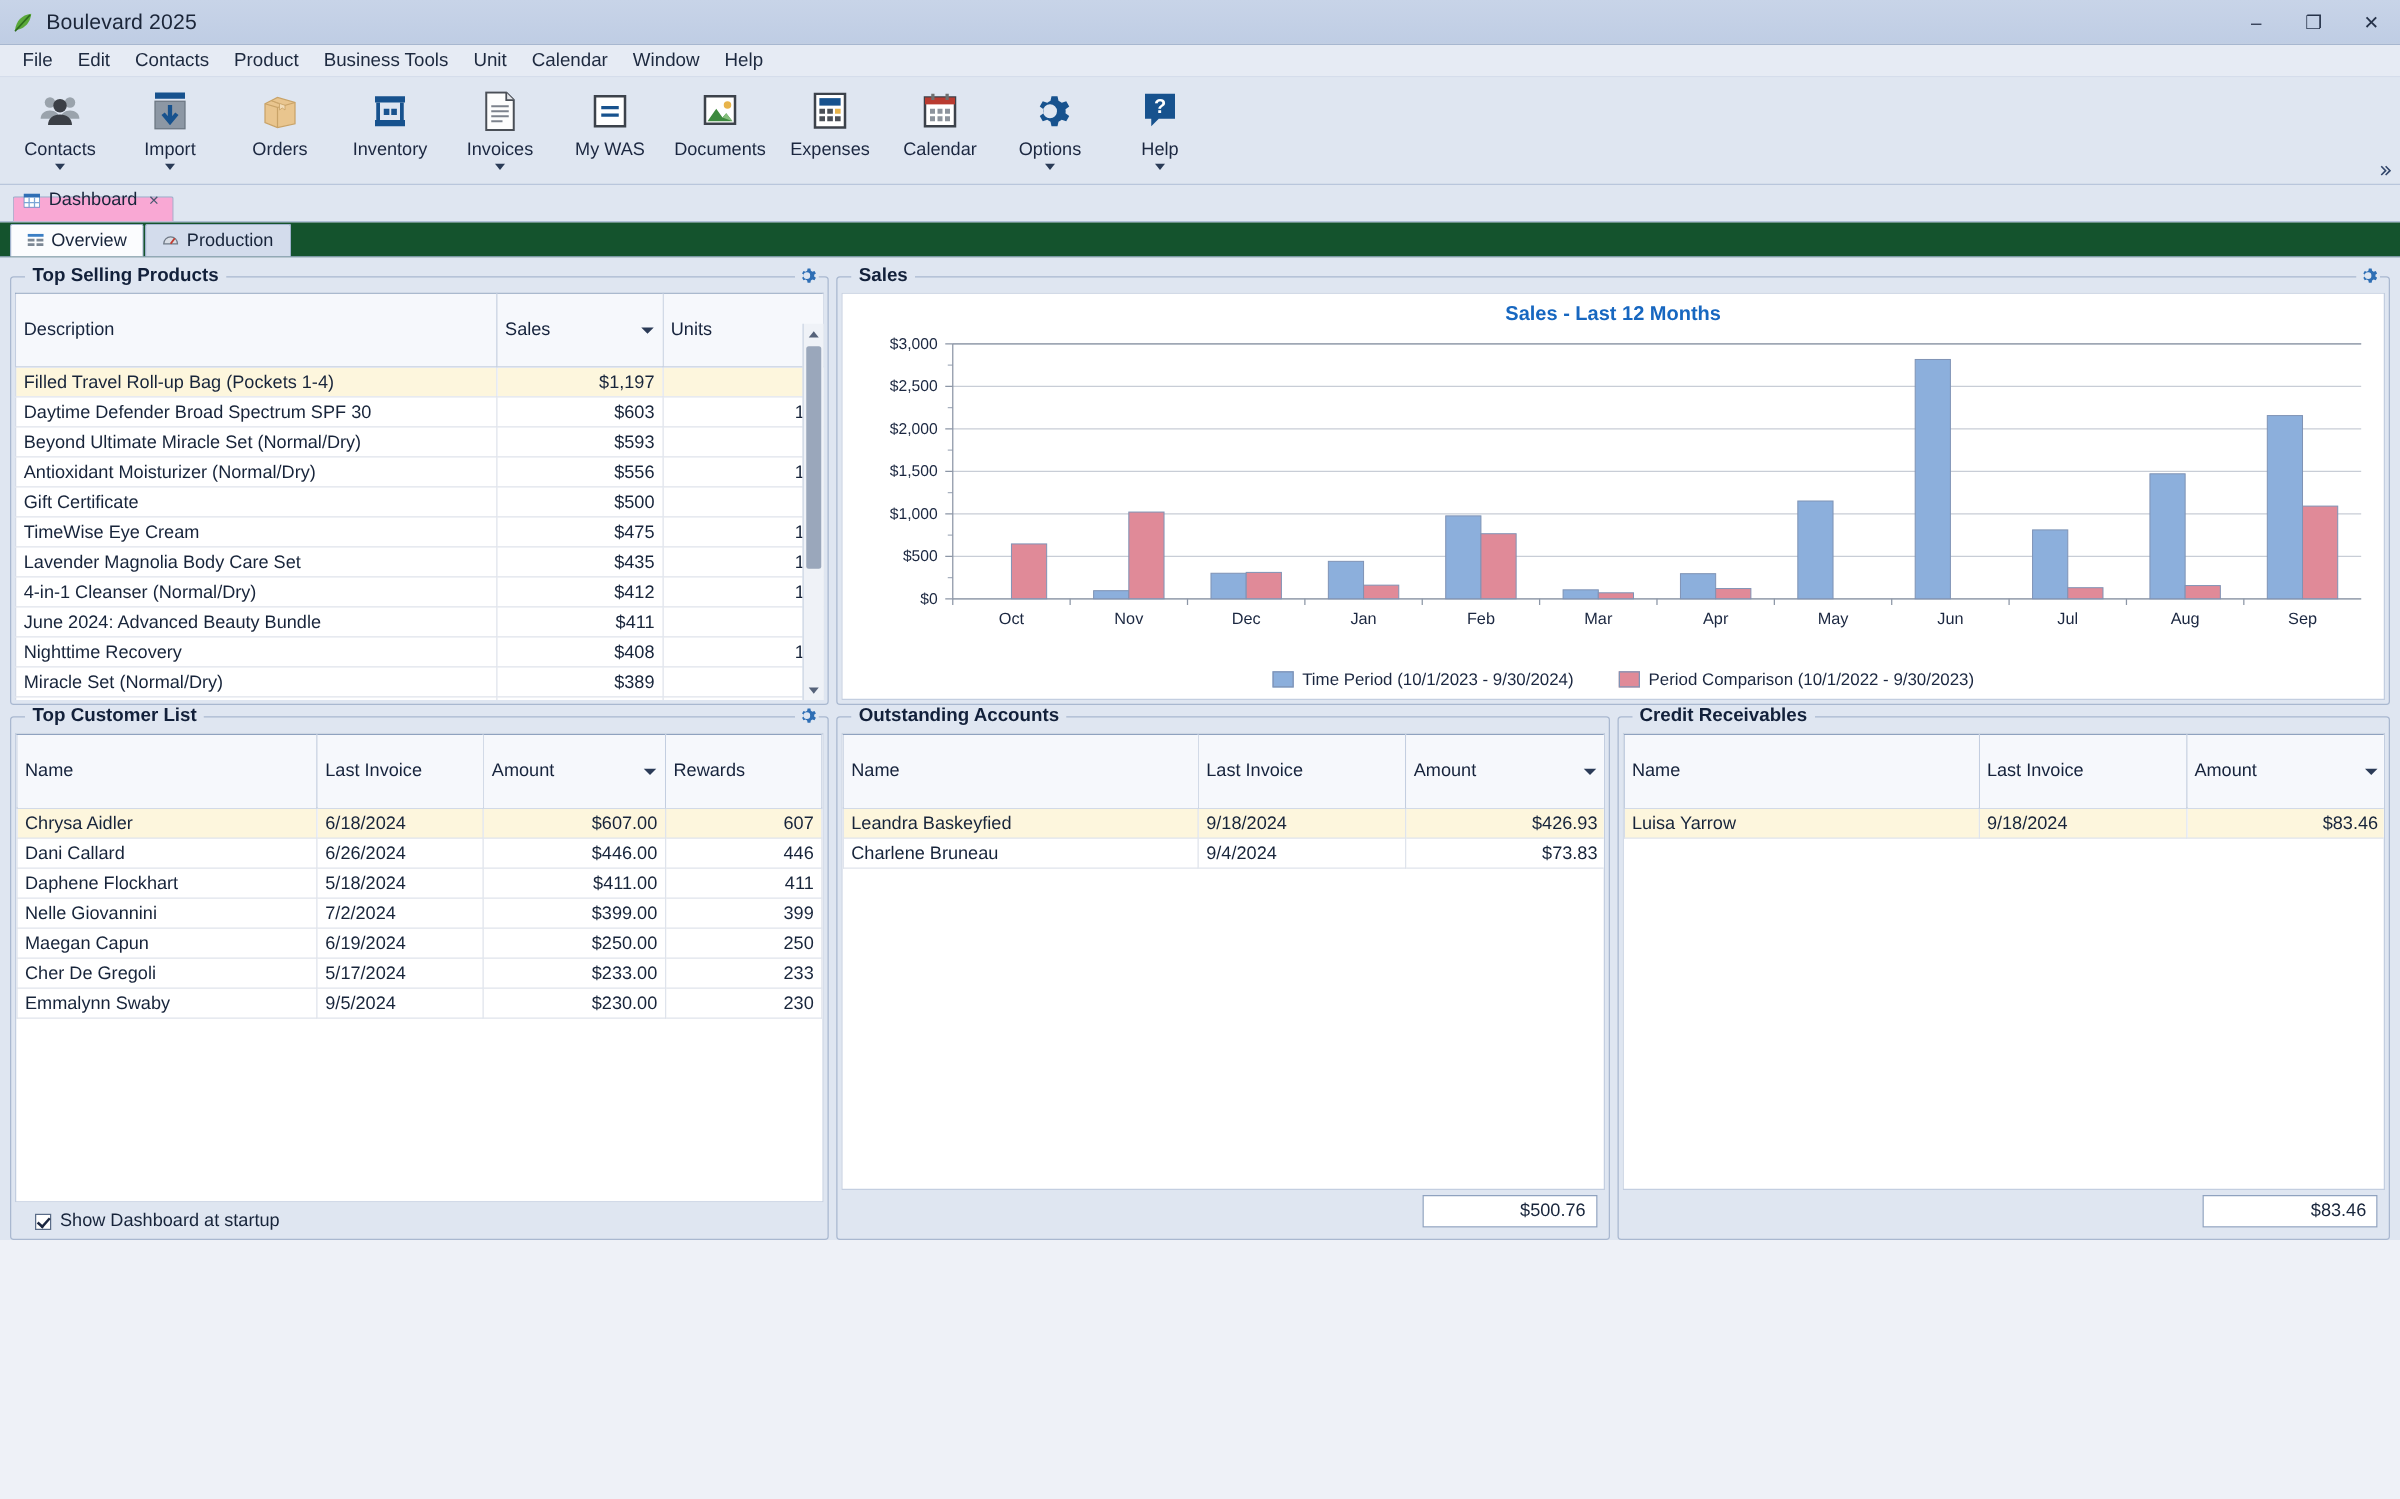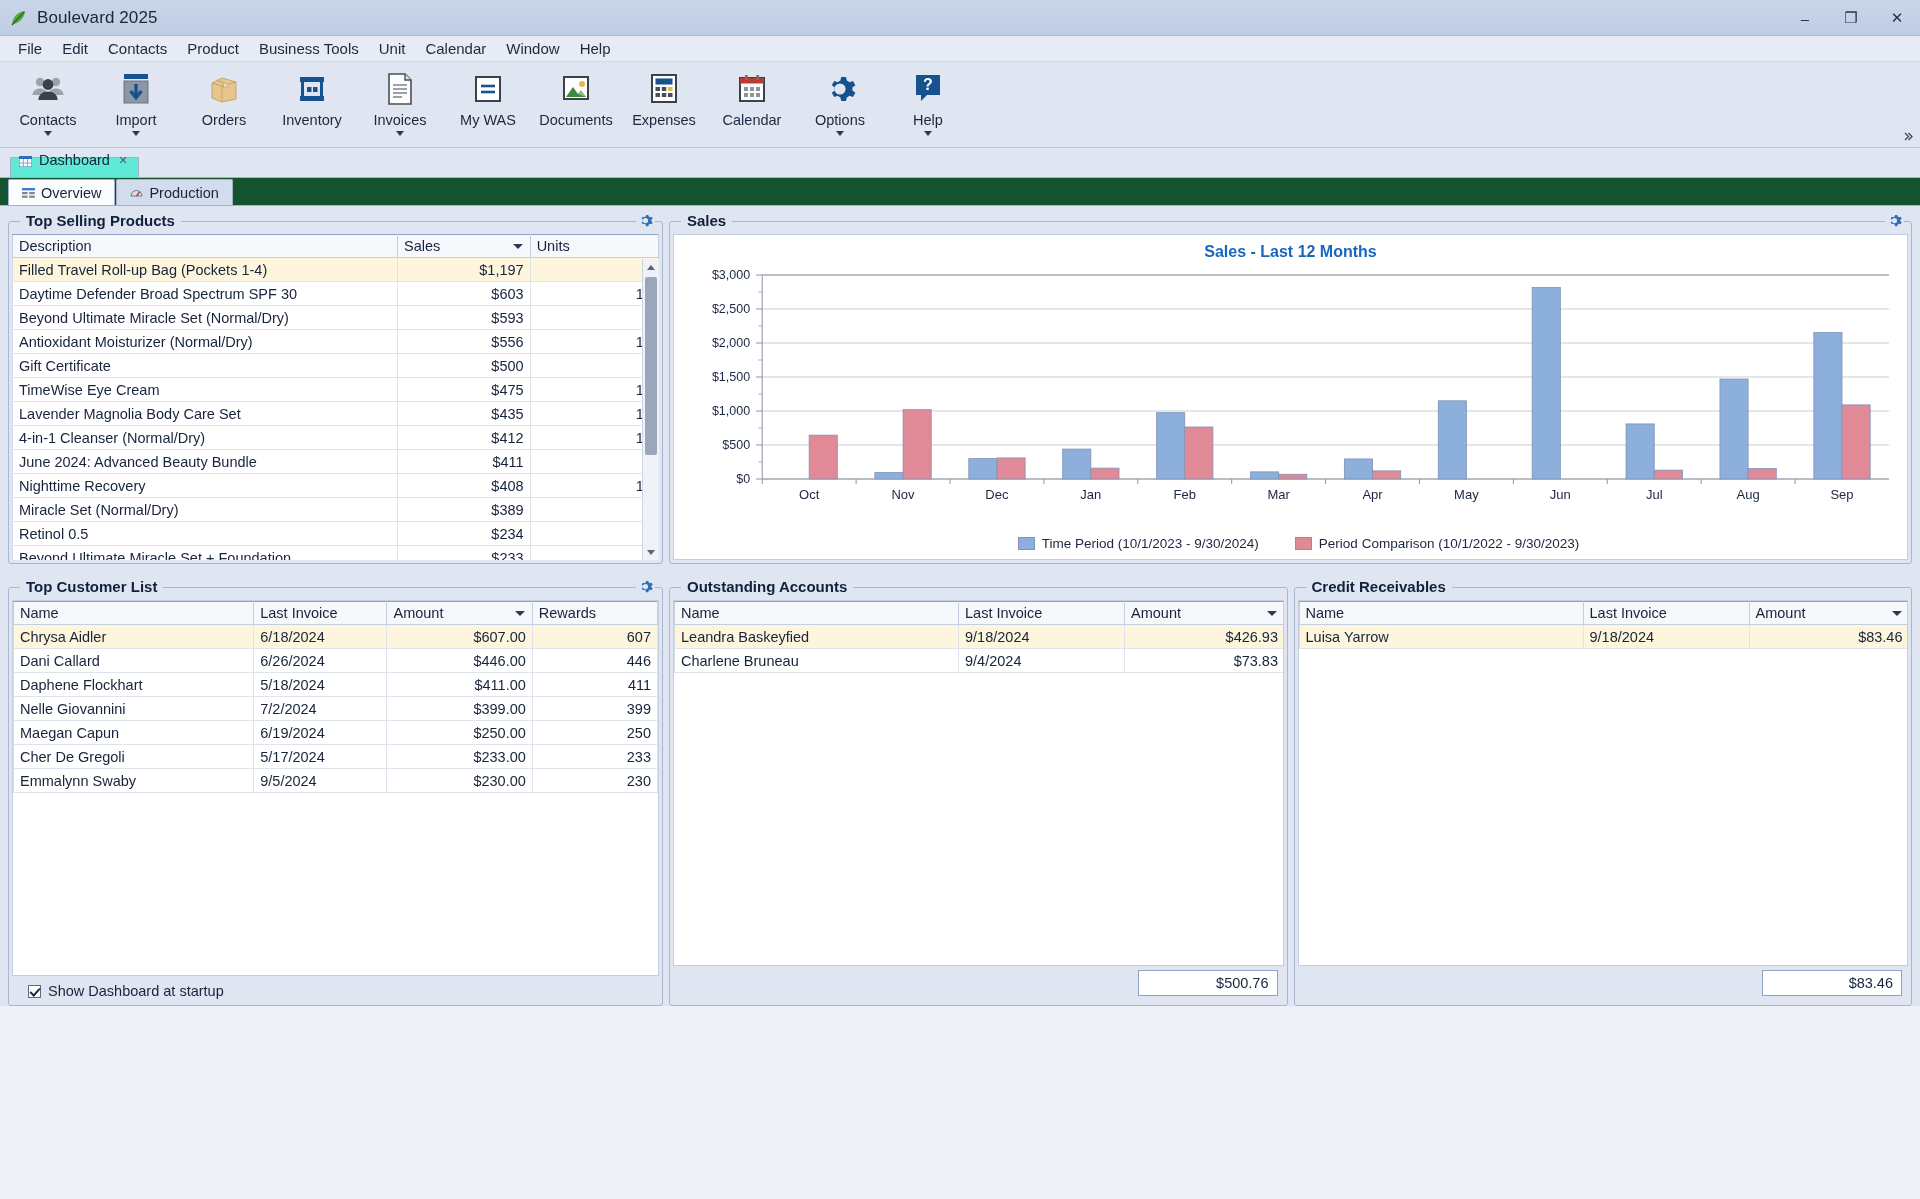--- a/index.html
+++ b/index.html
@@ -71,21 +71,21 @@
 
   
   .doctabs {
     height: 30px; background: #dfe6f1;
     display: flex; align-items: flex-end;
     border-bottom: 1px solid #9fb1cc;
     padding-left: 10px;
   }
   .doctab {
     height: 20px; display: flex; align-items: center; gap: 7px;
-    background: #5eead4; border: 1px solid #9fb1cc; border-bottom: none;
+    background: #f9a8d4; border: 1px solid #9fb1cc; border-bottom: none;
     padding: 0 9px 16px 8px; font-size: 14.5px;
     border-radius: 2px 2px 0 0;
   }
   .doctab .x { color: #4a5870; font-size: 14px; padding: 0 2px; }
   .grid-icon { display: inline-block; width: 13px; height: 11px; position: relative; }
 
   
   .subtabs {
     height: 28px; background: #14532d;
     display: flex; align-items: flex-end; padding-left: 8px;
@@ -98,21 +98,21 @@
     background: #d3dcec;
     border-radius: 2px 2px 0 0;
     margin-right: 1px;
   }
   .subtab.active { background: #fbfcfe; }
 
   
   .workspace { background: #dfe6f1; padding: 6px 8px 0 8px; }
 
   .row1 { display: flex; gap: 6px; height: 352px; }
-  .row2 { display: flex; gap: 6px; height: 428px; margin-top: 14px; }
+  .row2 { display: flex; gap: 6px; height: 428px; margin-top: 0; }
 
   
   .group { position: relative; flex: 1; min-width: 0; }
   .group-frame {
     position: absolute; left: 0; right: 0; top: 9px; bottom: 0;
     border: 1px solid #a9b8d0; border-radius: 3px;
   }
   .group-title {
     position: absolute; left: 12px; top: 0;
     background: #dfe6f1; padding: 0 6px;
@@ -132,21 +132,21 @@
   .tbl {
     width: 100%; border-collapse: collapse;
     background: #fff; font-size: 14.5px;
     table-layout: fixed;
   }
   .tbl th {
     background: #f6f8fc;
     border: 1px solid #c3cee0;
     border-top: 1px solid #8fa2bf;
     font-weight: normal; text-align: left;
-    padding: 3px 6px; height: 23px;
+    padding: 21px 6px; height: 23px;
     color: #16233c; position: relative;
   }
   .tbl td {
     border: 1px solid #dfe4ec;
     border-left: 1px solid #d5dce8;
     padding: 2px 6px; height: 24px;
     white-space: nowrap; overflow: hidden; text-overflow: ellipsis;
   }
   .tbl td.num { text-align: right; }
   .tbl tr.sel td { background: #fdf6dd; }

